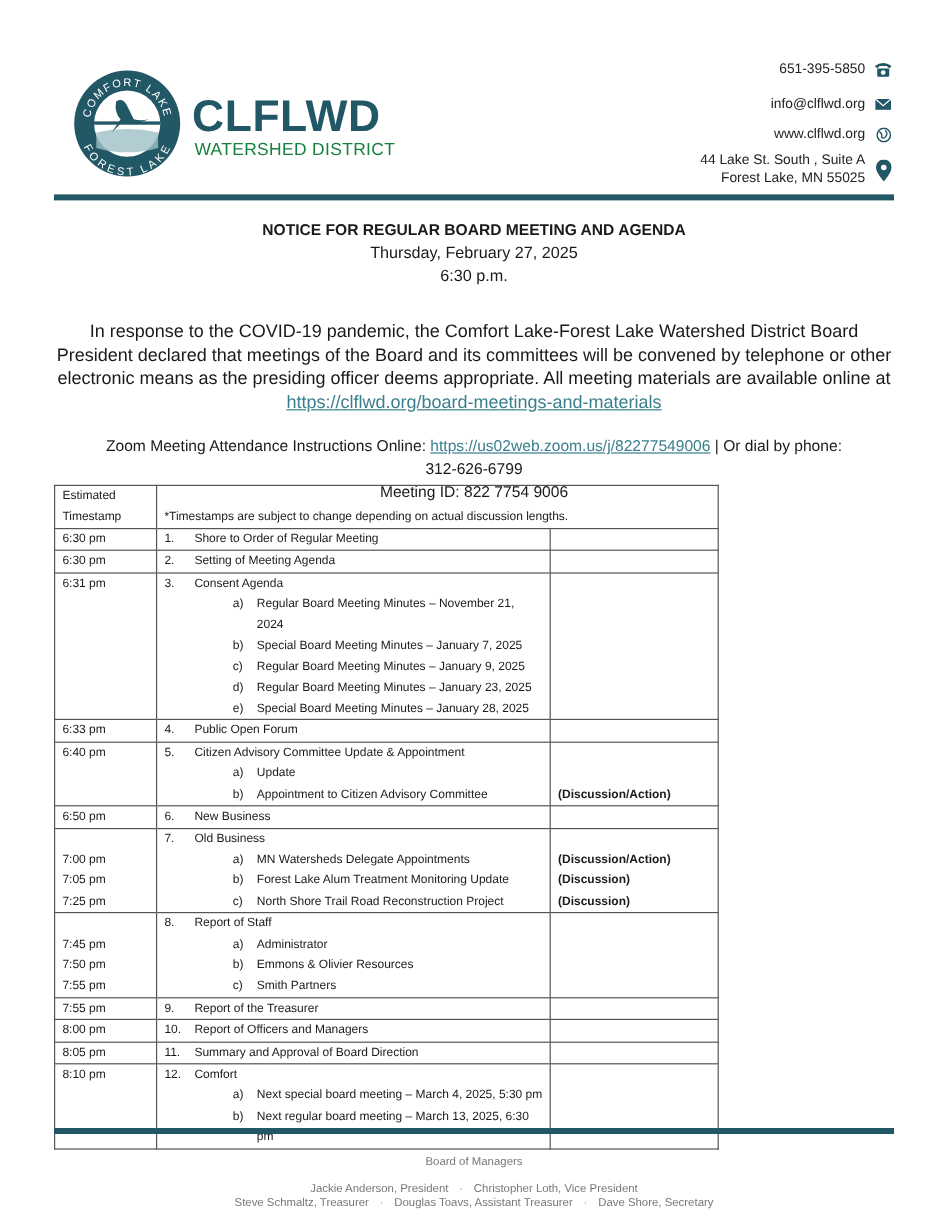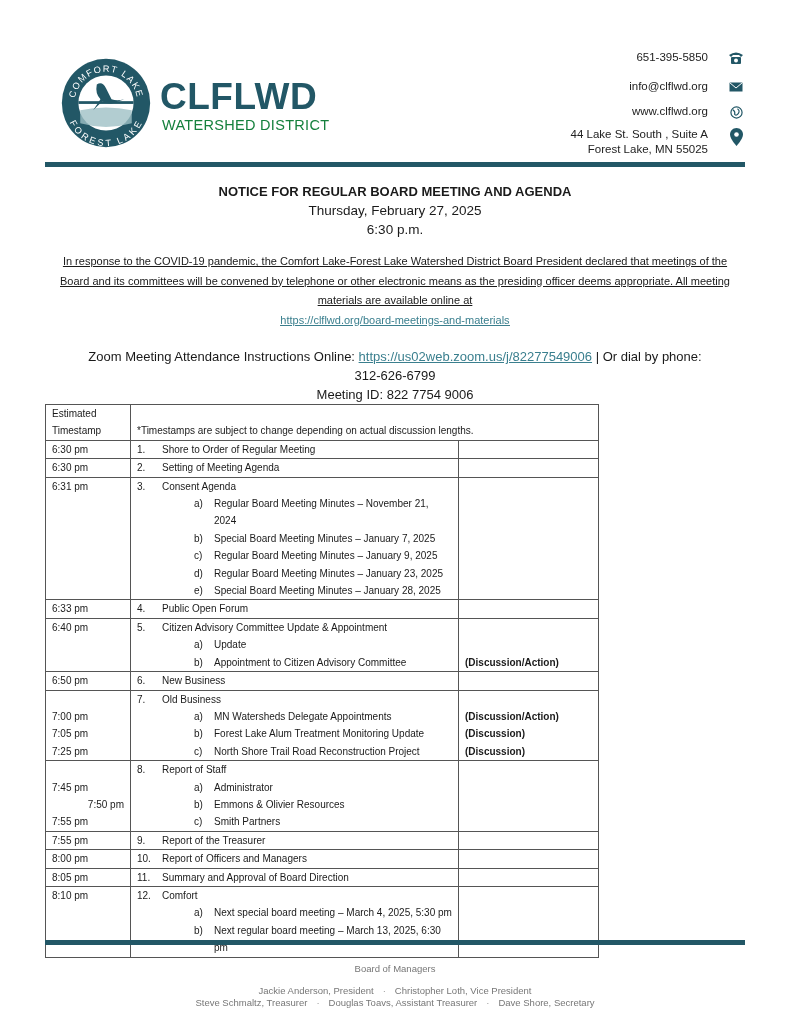--- a/index.html
+++ b/index.html
@@ -4,34 +4,34 @@
   <style>
     * { box-sizing: border-box; margin: 0; padding: 0; }
     html, body { width: 791px; height: 1024px; background: #ffffff; overflow: hidden; }
     body { position: relative; font-family: "Liberation Sans", "DejaVu Sans", sans-serif; color: #1a1a1a; }
 
     .header { position: absolute; left: 0; top: 0; width: 791px; height: 170px; }
     .logo-seal { position: absolute; left: 60px; top: 57px; width: 92px; height: 92px; }
     .logo-title { position: absolute; left: 160px; top: 78px; font-size: 37px; font-weight: bold; color: #225766; letter-spacing: 0.5px; line-height: 1; }
     .logo-sub { position: absolute; left: 162px; top: 118px; font-size: 14.5px; color: #15803d; letter-spacing: 0.3px; line-height: 1; }
 
-    .contact { position: absolute; right: 47px; font-size: 11.5px; color: #222; text-align: right; line-height: 15px; display: flex; align-items: flex-start; gap: 20px; }
+    .contact { position: absolute; right: 47px; font-size: 11.5px; color: #222; text-align: right; line-height: 15px; display: flex; align-items: center; gap: 7px; }
     .contact .ico { width: 16px; height: 16px; display: inline-flex; align-items: center; justify-content: center; }
     .c-phone { top: 50px; }
     .c-email { top: 79px; }
     .c-web { top: 104px; }
     .c-addr { top: 127px; }
 
     .rule-top { position: absolute; left: 45px; top: 162px; width: 700px; height: 5px; background: #225766; }
     .rule-bottom { position: absolute; left: 45px; top: 940px; width: 700px; height: 5px; background: #225766; }
 
     .notice { position: absolute; left: 45px; top: 182px; width: 700px; text-align: center; }
     .notice-title { font-size: 13px; font-weight: bold; line-height: 19px; }
     .notice-line { font-size: 13.5px; line-height: 19px; }
-    .notice-para { margin-top: 13px; font-size: 11px; line-height: 19.5px; padding: 0 2px; text-decoration: underline; }
+    .notice-para { margin-top: 28px; font-size: 15px; line-height: 19.5px; padding: 0 2px; }
     .link { color: #3a7f8e; text-decoration: underline; }
     .zoom-para { margin-top: 17px; font-size: 13px; line-height: 19px; }
 
     table.agenda { position: absolute; left: 45px; top: 404px; width: 554px; border-collapse: collapse; font-size: 10px; line-height: 17.4px; }
     table.agenda td { border: 1.3px solid #555; vertical-align: top; padding: 0 6px; }
     td.ts { width: 85px; }
     td.act { width: 140px; font-weight: bold; padding-left: 7px; white-space: nowrap; }
     .item { display: flex; }
     .num { width: 25px; flex: none; }
     .sub { display: flex; padding-left: 57px; }
@@ -289,21 +289,21 @@
           <span style="display: block; min-height: 17.4px;"></span>
           <span style="display: block; min-height: 17.4px;">(Discussion/Action)</span>
           <span style="display: block; min-height: 17.4px;">(Discussion)</span>
           <span style="display: block; min-height: 17.4px;">(Discussion)</span>
         </td>
       </tr>
       <tr>
         <td class="ts">
           <span style="display: block; min-height: 17.4px;"></span>
           <span style="display: block; min-height: 17.4px;">7:45 pm</span>
-          <span style="display: block; min-height: 17.4px; text-align: right;">7:50 pm</span>
+          <span style="display: block; min-height: 17.4px;">7:50 pm</span>
           <span style="display: block; min-height: 17.4px;">7:55 pm</span>
         </td>
         <td>
           <div class="item">
             <span class="num">8.</span>
             <span>Report of Staff</span>
           </div>
           <div class="sub">
             <span class="l">a)</span>
             <span>Administrator</span>

